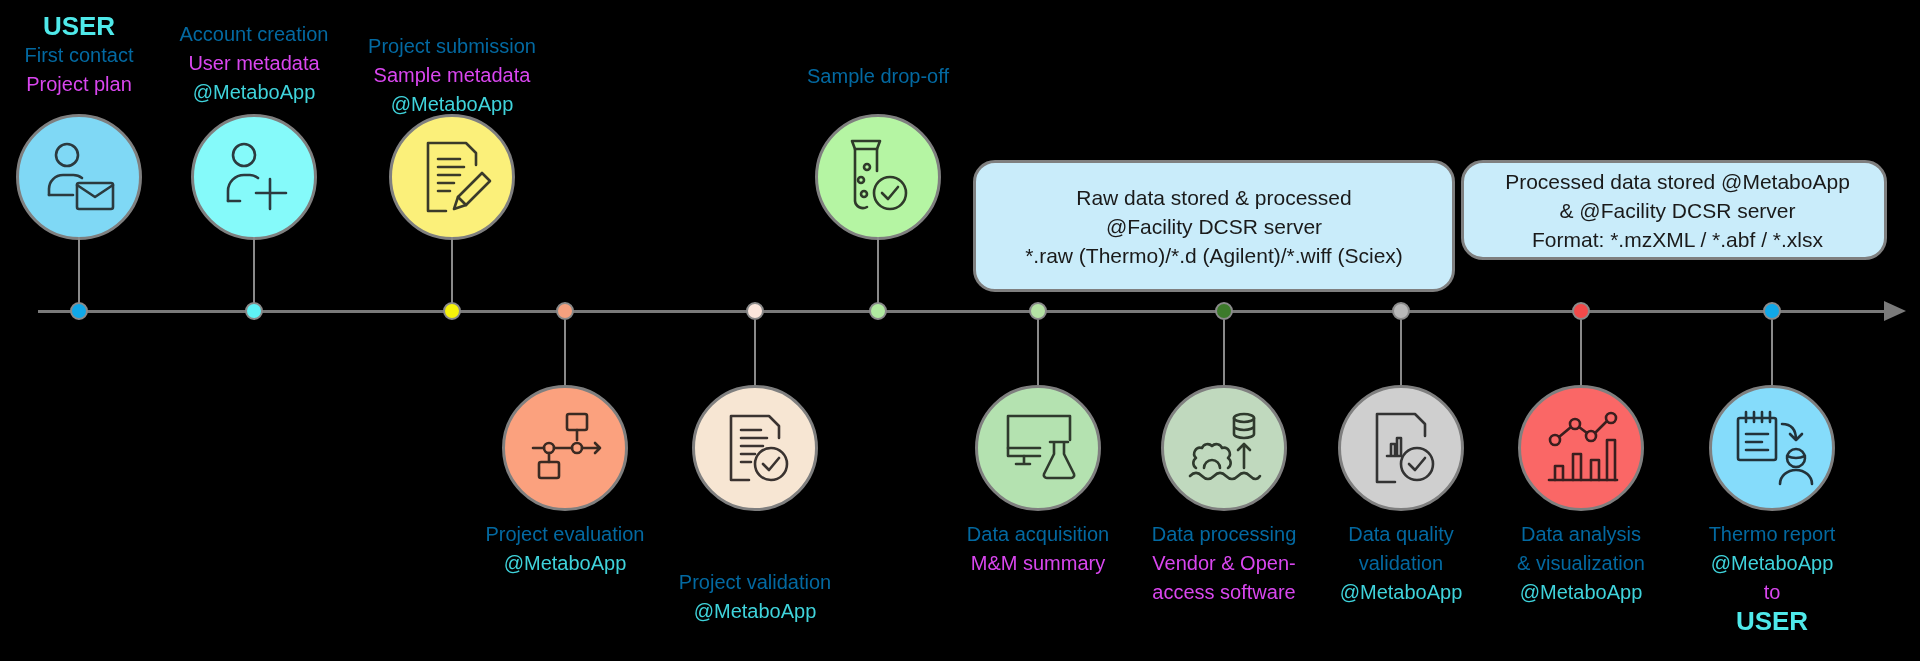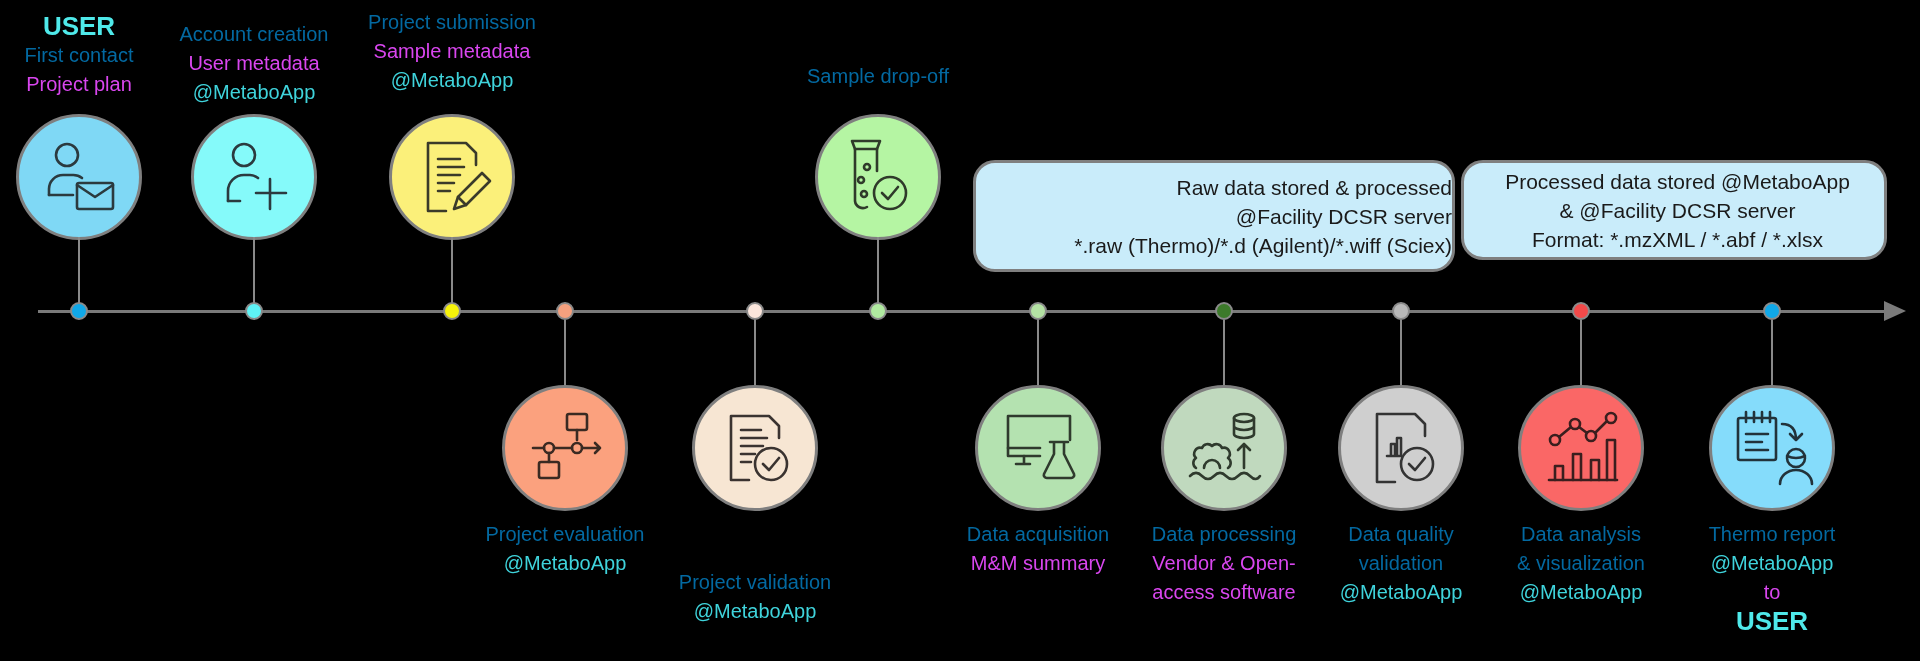--- a/index.html
+++ b/index.html
@@ -58,21 +58,21 @@
   <svg viewBox="0 0 84 84" fill="none" stroke="#2b3a3f" stroke-width="2.6" stroke-linecap="round" stroke-linejoin="round">
     <circle cx="32" cy="20" r="11"></circle>
     <path d="M16 66 v-10 a16 16 0 0 1 16 -16 h6 a14 14 0 0 1 8 3"></path>
     <path d="M16 66 h12"></path>
     <path d="M58 44 v30 M44 58 h30"></path>
   </svg>
 </div>
 <div class="stem" style="left:254px; top:237px; height:66px;"></div>
 <div class="dot" style="left:254px; background:#5ef3f6;"></div>
 
-<div class="label" style="left:452px; top:8px;">
+<div class="label" style="left:452px; top:32px;">
   <div class="b">Project submission</div>
   <div class="n">Sample metadata</div>
   <div class="app">@MetaboApp</div>
 </div>
 <div class="circle" style="left:452px; top:114px; background:#fbf07a;">
   <svg viewBox="0 0 84 84" fill="none" stroke="#3a3a2a" stroke-width="2.6" stroke-linecap="round" stroke-linejoin="round">
     <path d="M36 76 h-18 v-68 h38 l10 10 v12"></path>
     <path d="M28 24 h22 M28 32 h26 M28 40 h22 M28 48 h16 M28 56 h12"></path>
     <path d="M44 74 l4 -12 l24 -24 l8 8 l-24 24 z"></path>
     <path d="M48 62 l8 8"></path>
@@ -92,21 +92,21 @@
     <circle cx="31" cy="32" r="3"></circle>
     <circle cx="25" cy="45" r="3"></circle>
     <circle cx="28" cy="59" r="3"></circle>
     <circle cx="54" cy="58" r="16"></circle>
     <path d="M46 58 l6 6 l10 -12"></path>
   </svg>
 </div>
 <div class="stem" style="left:878px; top:237px; height:66px;"></div>
 <div class="dot" style="left:878px; background:#b0eaa0;"></div>
 
-<div class="infobox" style="left:973px; top:160px; width:482px; height:112px;align-items:flex-end;">
+<div class="infobox" style="left:973px; top:160px; width:482px; height:132px;">
   <div>Raw data stored &amp; processed</div>
   <div>@Facility DCSR server</div>
   <div>*.raw (Thermo)/*.d (Agilent)/*.wiff (Sciex)</div>
 </div>
 <div class="infobox" style="left:1461px; top:160px; width:426px; height:100px;padding-left:7px;">
   <div>Processed data stored @MetaboApp</div>
   <div>&amp; @Facility DCSR server</div>
   <div>Format: *.mzXML / *.abf / *.xlsx</div>
 </div>
 

